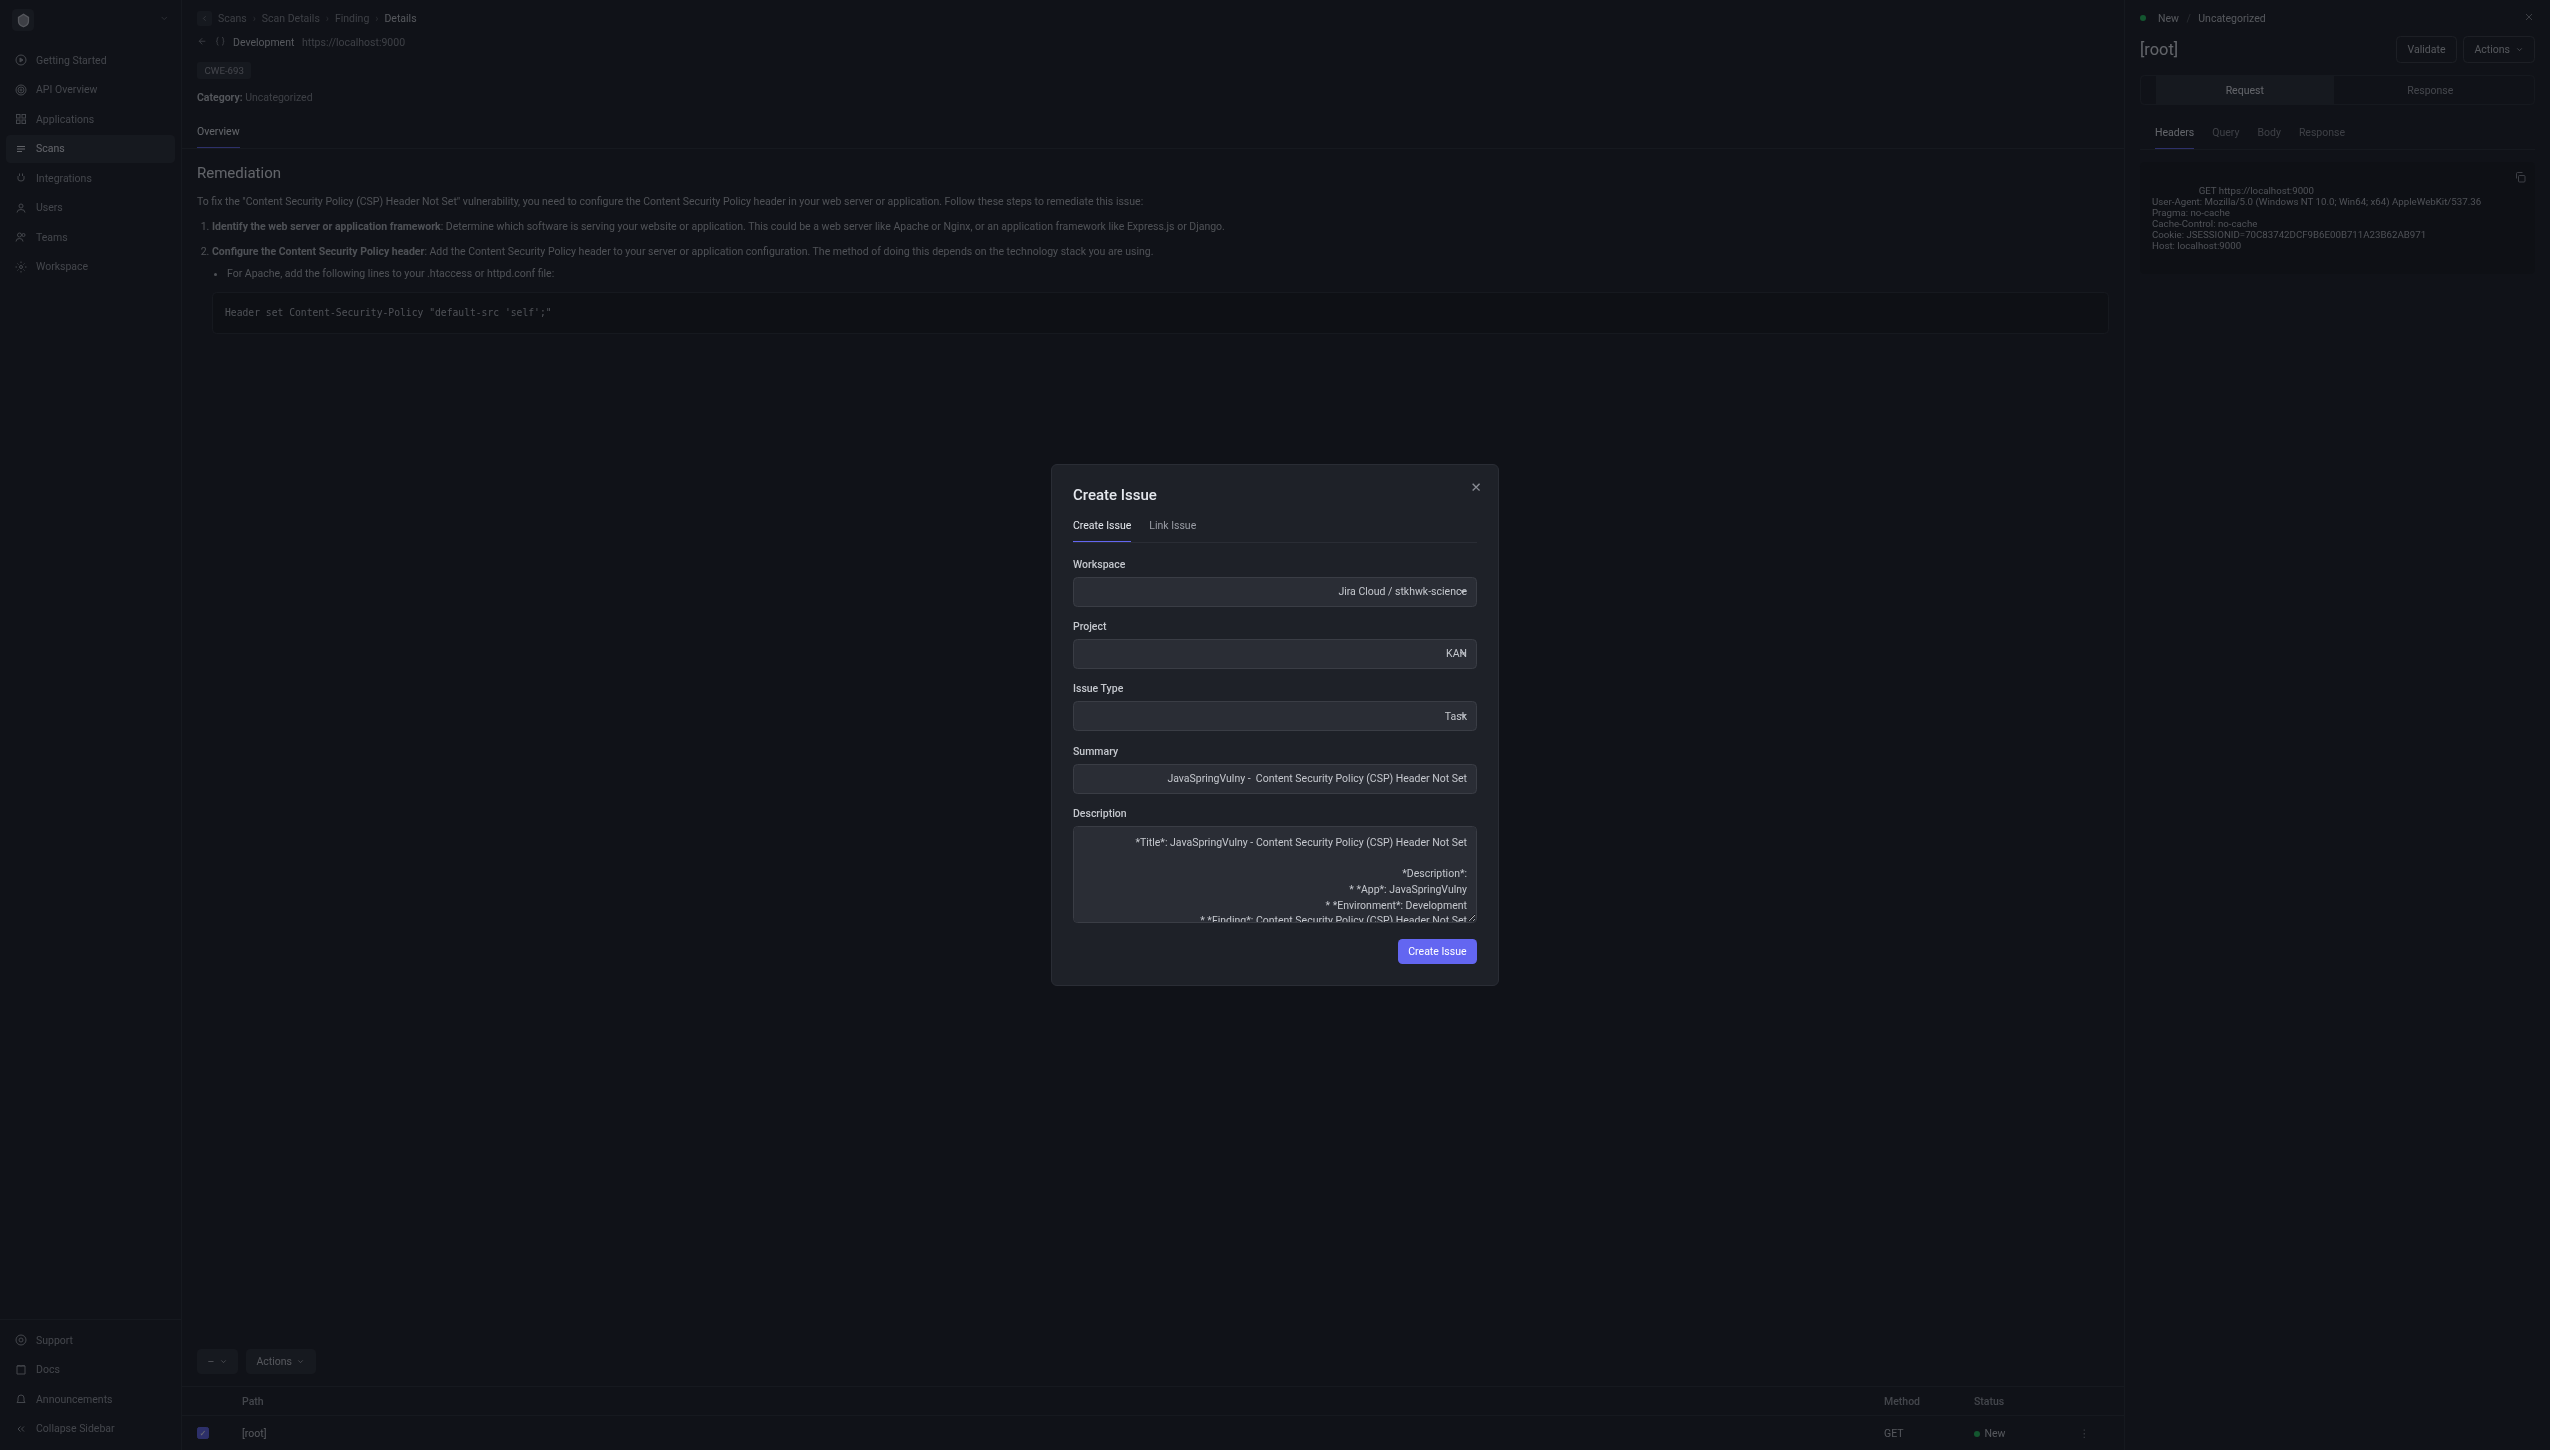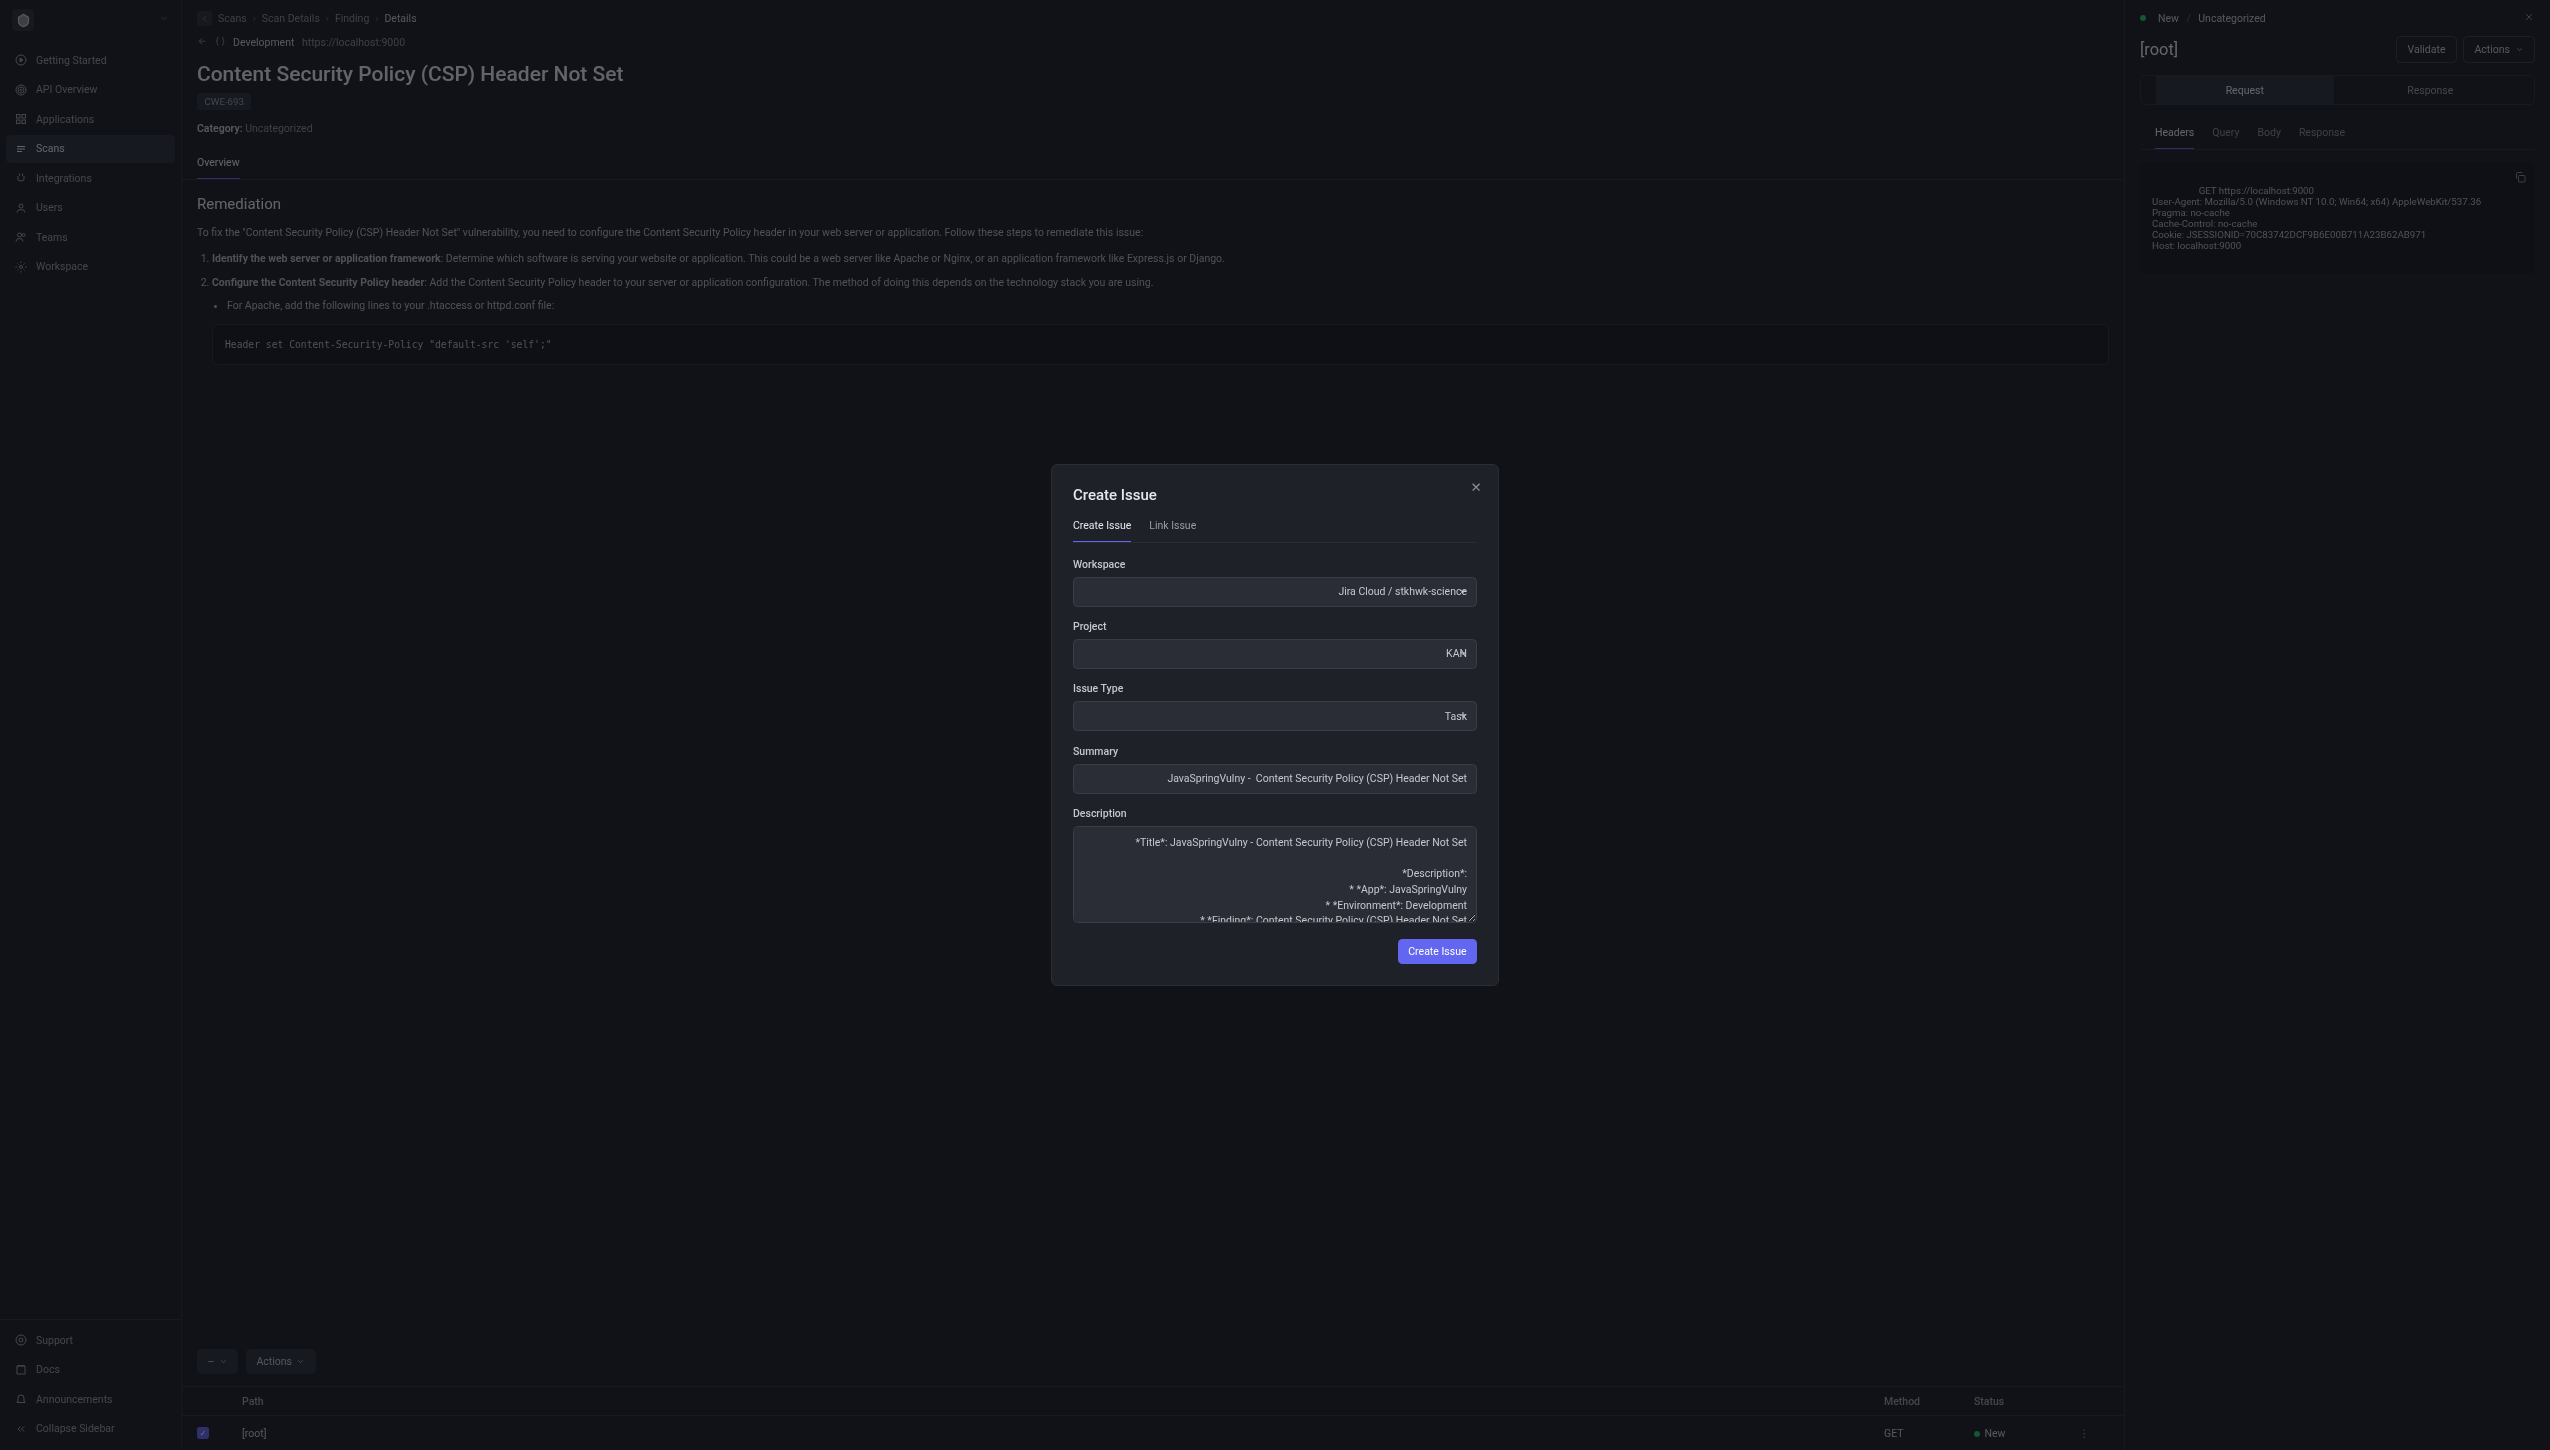--- a/index.html
+++ b/index.html
@@ -229,21 +229,20 @@
               <line x1="19" y1="12" x2="5" y2="12"></line>
               <polyline points="12 19 5 12 12 5"></polyline>
             </svg></span>
         <span><svg width="10.5" height="10.5" viewBox="0 0 24 24">
               <path d="M8 3 Q5 3 5 7 L5 10 Q5 12 3 12 Q5 12 5 14 L5 17 Q5 21 8 21 M16 3 Q19 3 19 7 L19 10 Q19 12 21 12 Q19 12 19 14 L19 17 Q19 21 16 21"></path>
             </svg></span>
         <span class="env-name">Development</span>
         <span>https://localhost:9000</span>
       </div>
       <div class="finding-head">
-        <div class="finding-title">Content Security Policy (CSP) Header Not Set</div>
         <span class="badge">CWE-693</span>
       </div>
       <div class="cat-row"><b>Category:</b> <span>Uncategorized</span></div>
       <div class="tabs">
         <div class="tab active">Overview</div>
       </div>
       <div class="panel">
         <div class="h-remed">Remediation</div>
         <div class="body-text">
           <p>To fix the "Content Security Policy (CSP) Header Not Set" vulnerability, you need to configure the Content Security Policy header in your web server or application. Follow these steps to remediate this issue:</p>

